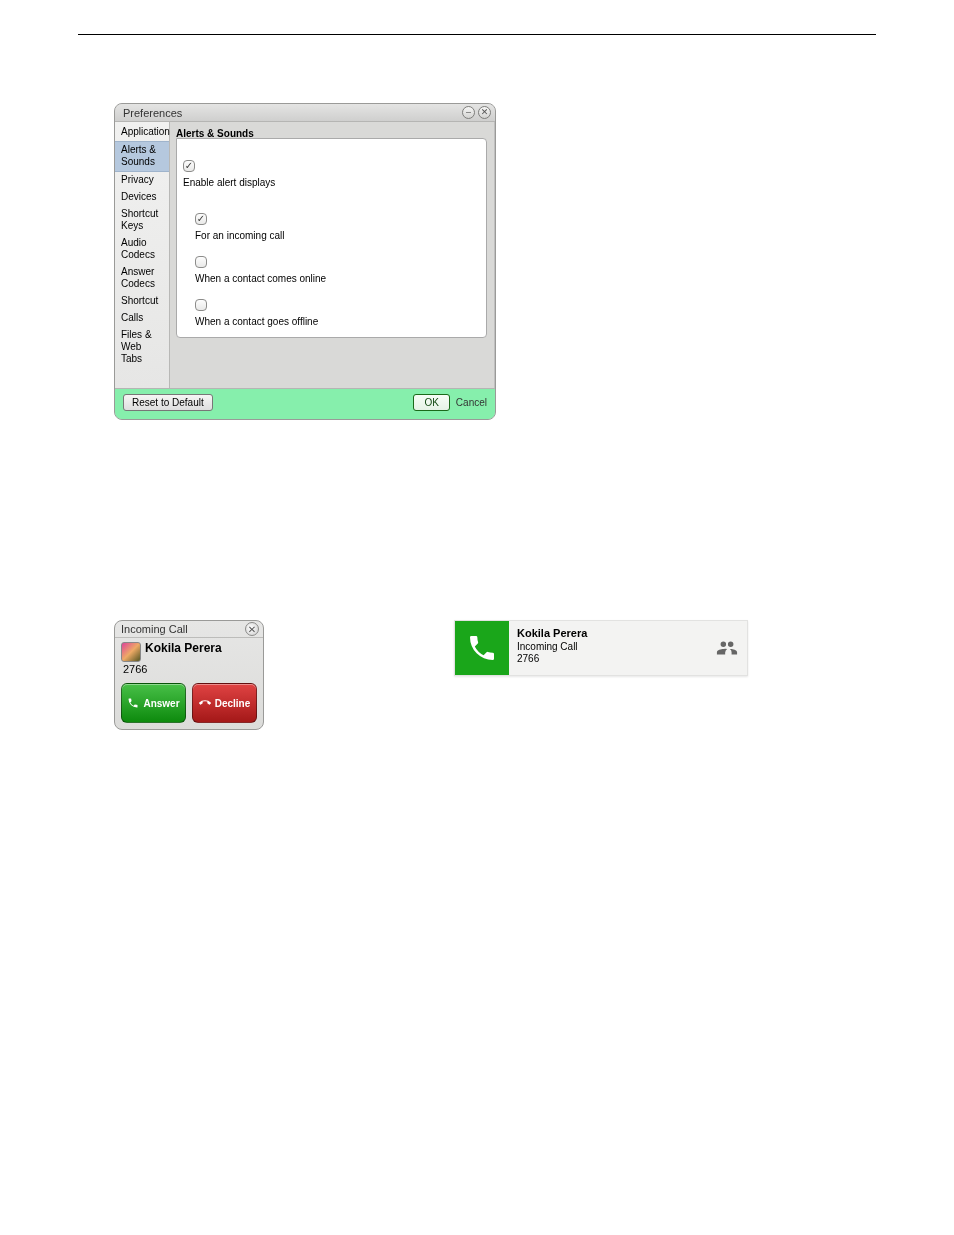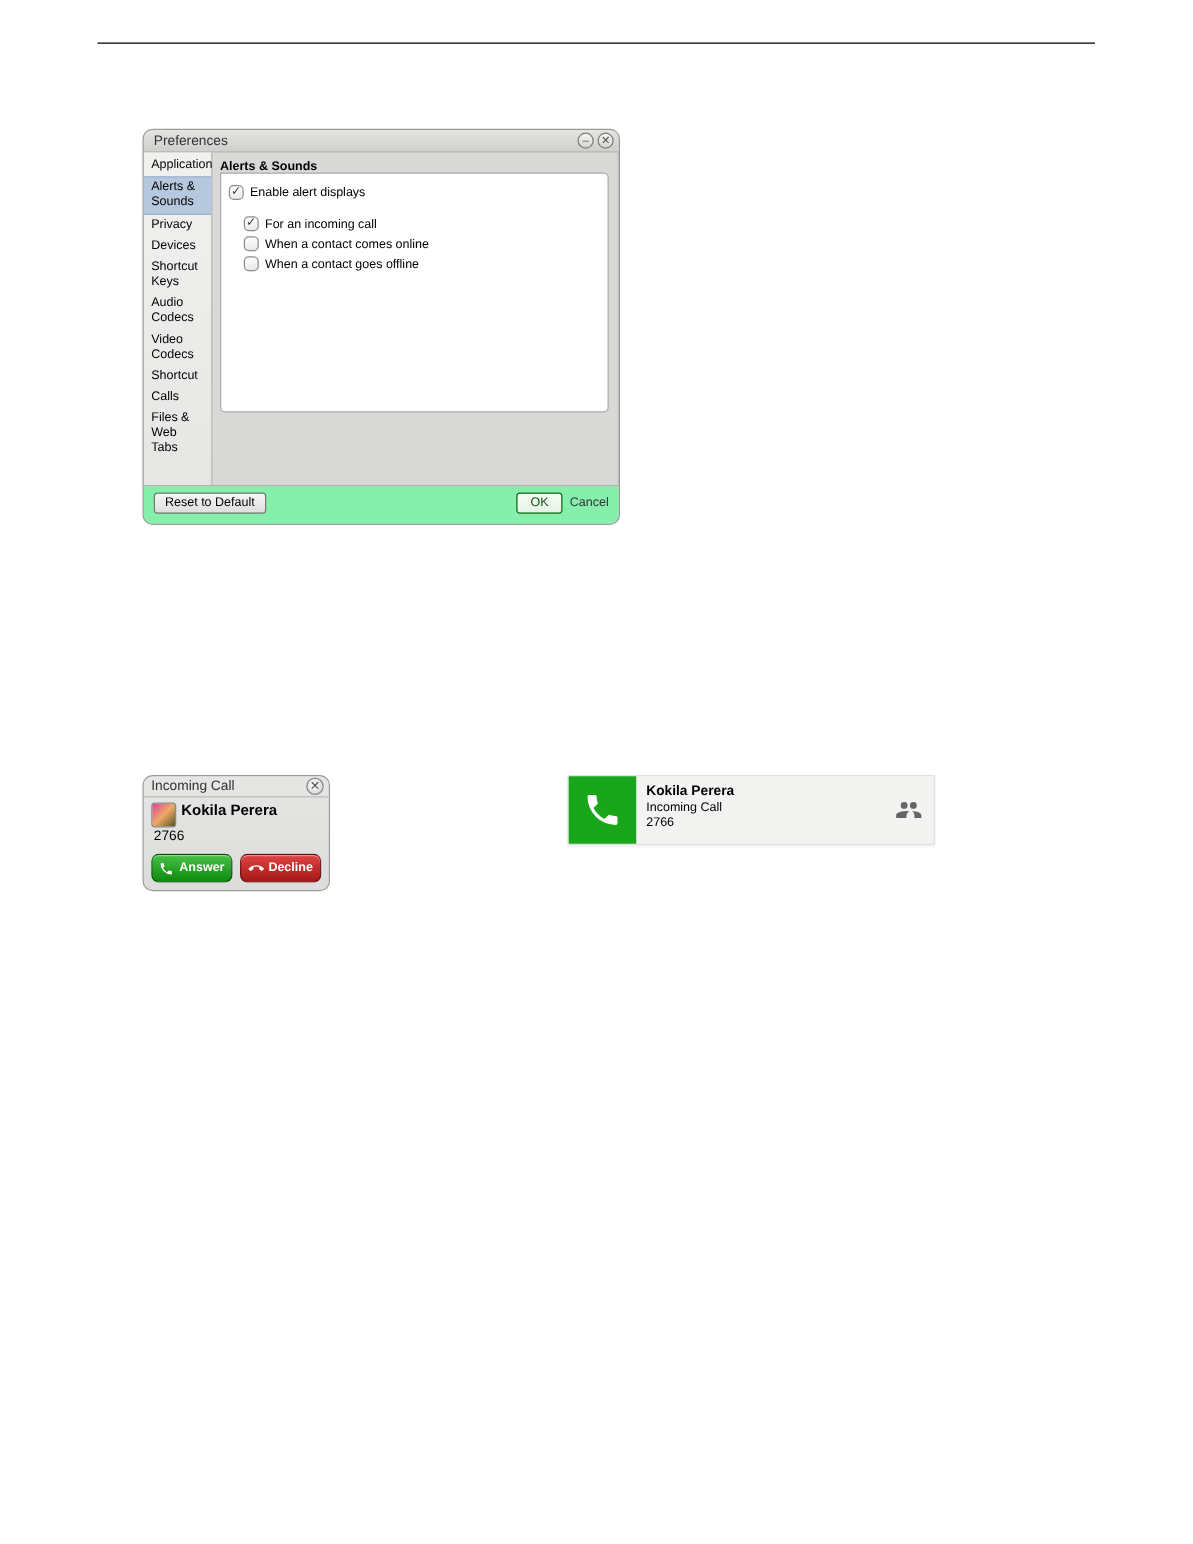--- a/index.html
+++ b/index.html
@@ -17,21 +17,21 @@
     .pref-body { display: flex; }
     .pref-side { width: 55px; background: linear-gradient(#f1f1f0, #e6e6e5); border-right: 1px solid #b8b8b6; padding: 2px 0 20px 0; }
     .side-item { font-size: 10px; color: #000; padding: 2px 4px 3px 6px; line-height: 12px; cursor: default; }
     .side-item.sel { background: #b5c8de; border-top: 1px solid #9fb4cc; border-bottom: 1px solid #9fb4cc; }
     .pref-content { flex: 1; padding: 6px 8px 8px 6px; }
     .pref-heading { font-size: 10px; font-weight: bold; color: #000; }
     .tabs { display: flex; margin-top: 6px; }
     .tab { border: 1px solid #aaa; border-bottom: none; padding: 3px 14px; font-size: 10px; background: #f4f4f3; border-radius: 4px 4px 0 0; margin-right: -1px; line-height: 11px; }
     .tab.sel { background: #fff; border-top: 2px solid #f2c24a; position: relative; z-index: 2; }
     .tab-page { border: 1px solid #aaa; background: #fff; padding: 6px 6px 6px 6px; margin-top: -1px; border-radius: 0 4px 4px 4px; min-height: 192px; }
-    .chk-row { display: flex; align-items: center; gap: 5px; margin: 3px 0 4px 0; }
+    .chk-row { display: flex; gap: 5px; margin: 15px 0 4px 0; flex-direction: column; }
     .chk-row.indent { margin-left: 12px; }
     .chk { width: 12px; height: 12px; border: 1px solid #8c8c8a; border-radius: 4px; background: linear-gradient(#fdfdfd,#e9e9e8); display: inline-flex; align-items: center; justify-content: center; }
     .chk.checked::after { content: "✓"; font-size: 10px; color: #3a3a38; line-height: 1; }
     .chk-label { font-size: 10px; color: #000; }
     .pref-footer { display: flex; align-items: center; justify-content: space-between; padding: 5px 8px 8px 8px; background: #86efac; border-top: 1px solid #b5b5b3; }
     .btn { border: 1px solid #777; border-radius: 3px; background: linear-gradient(#f6f6f5, #dedede); font-size: 10px; padding: 2px 8px; color: #000; }
     .btn.ok { border: 1.5px solid #1a6a1a; color: #134a13; padding: 2px 10px; background: linear-gradient(#f6fdf6, #e5f2e5); }
     .ok-cancel { display: flex; gap: 6px; align-items: center; }
     .cancel-link { font-size: 10px; color: #333; }
     .spacer12 { height: 6px; }
@@ -43,21 +43,21 @@
     .mac-alert { width: 150px; border: 1px solid #9a9a98; border-radius: 8px; background: linear-gradient(#e6e6e5, #dcdcda); overflow: hidden; }
     .mac-titlebar { display: flex; align-items: center; justify-content: space-between; padding: 2px 4px 2px 6px; height: 17px; border-bottom: 1px solid #bcbcba; }
     .mac-title { font-size: 11px; color: #333; }
     .mac-close { width: 14px; height: 14px; border: 1px solid #8a8a88; border-radius: 50%; background: radial-gradient(circle at 5px 5px, #fff, #ccc); display: flex; align-items: center; justify-content: center; font-size: 10px; color: #555; }
     .mac-body { padding: 4px 6px 6px 6px; }
     .contact-line { display: flex; align-items: flex-start; gap: 4px; }
     .avatar { width: 20px; height: 20px; border: 1px solid #888; border-radius: 3px; background: linear-gradient(135deg, #d49, #ea6, #552); flex-shrink: 0; }
     .contact-name { font-size: 12px; font-weight: bold; color: #000; line-height: 13px; }
     .contact-num { font-size: 11px; color: #000; margin-top: 1px; margin-left: 2px; }
     .mac-btns { display: flex; gap: 6px; margin-top: 8px; }
-    .call-btn { flex: 1; height: 23px; border-radius: 6px; border: 1px solid rgba(0,0,0,0.4); display: flex; align-items: center; justify-content: center; gap: 4px; color: #fff; font-size: 10px; font-weight: bold; box-shadow: inset 0 1px 0 rgba(255,255,255,0.4); }
+    .call-btn { flex: 1; height: 40px; border-radius: 6px; border: 1px solid rgba(0,0,0,0.4); display: flex; align-items: center; justify-content: center; gap: 4px; color: #fff; font-size: 10px; font-weight: bold; box-shadow: inset 0 1px 0 rgba(255,255,255,0.4); }
     .call-btn.answer { background: linear-gradient(#48c048, #0d8a0d); }
     .call-btn.decline { background: linear-gradient(#e04343, #a41818); }
     .phone-icon-sm { width: 12px; height: 12px; }
 
     
     .win-alert { width: 294px; display: flex; border: 1px solid #e2e2e1; box-shadow: 0 1px 2px rgba(0,0,0,0.1); background: #f3f3f2; align-items: stretch; }
     .win-icon { width: 54px; height: 54px; background: #1aa61a; display: flex; align-items: center; justify-content: center; }
     .win-text { flex: 1; padding: 6px 8px; }
     .win-name { font-size: 11px; font-weight: bold; color: #000; }
     .win-sub { font-size: 10px; color: #000; margin-top: 2px; }
@@ -81,21 +81,21 @@
         </div>
       </div>
       <div class="pref-body">
         <div class="pref-side">
           <div class="side-item">Application</div>
           <div class="side-item sel">Alerts &amp; Sounds</div>
           <div class="side-item">Privacy</div>
           <div class="side-item">Devices</div>
           <div class="side-item">Shortcut Keys</div>
           <div class="side-item">Audio Codecs</div>
-          <div class="side-item">Video Codecs</div>
+          <div class="side-item">Answer Codecs</div>
           <div class="side-item">Shortcut</div>
           <div class="side-item">Calls</div>
           <div class="side-item">Files &amp; Web Tabs</div>
         </div>
         <div class="pref-content">
           <div class="pref-heading">Alerts &amp; Sounds</div>
           <div class="tab-page">
             <div class="chk-row">
               <span class="chk checked"></span>
               <span class="chk-label">Enable alert displays</span>

